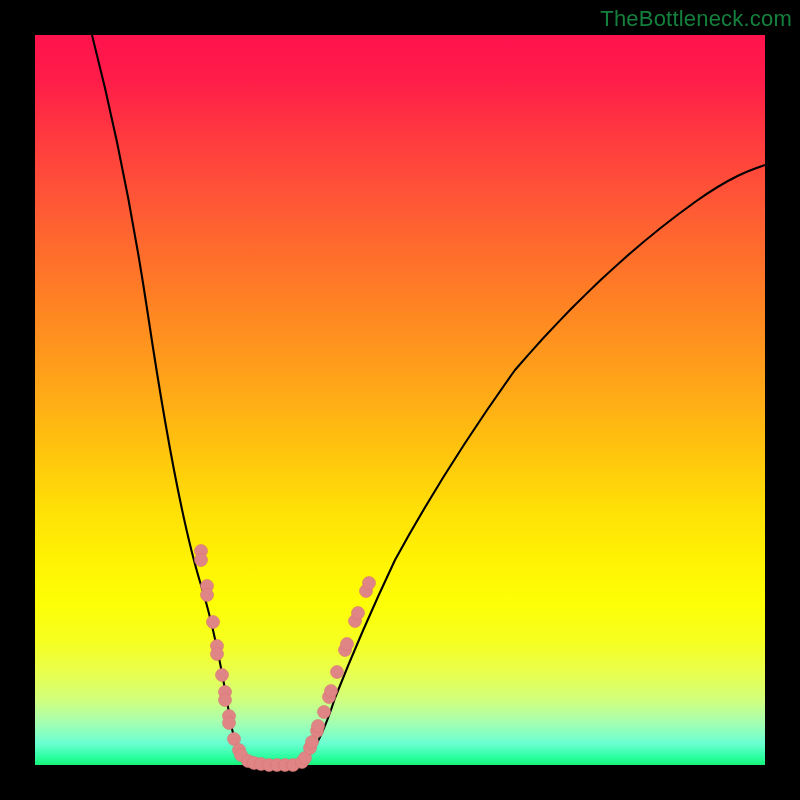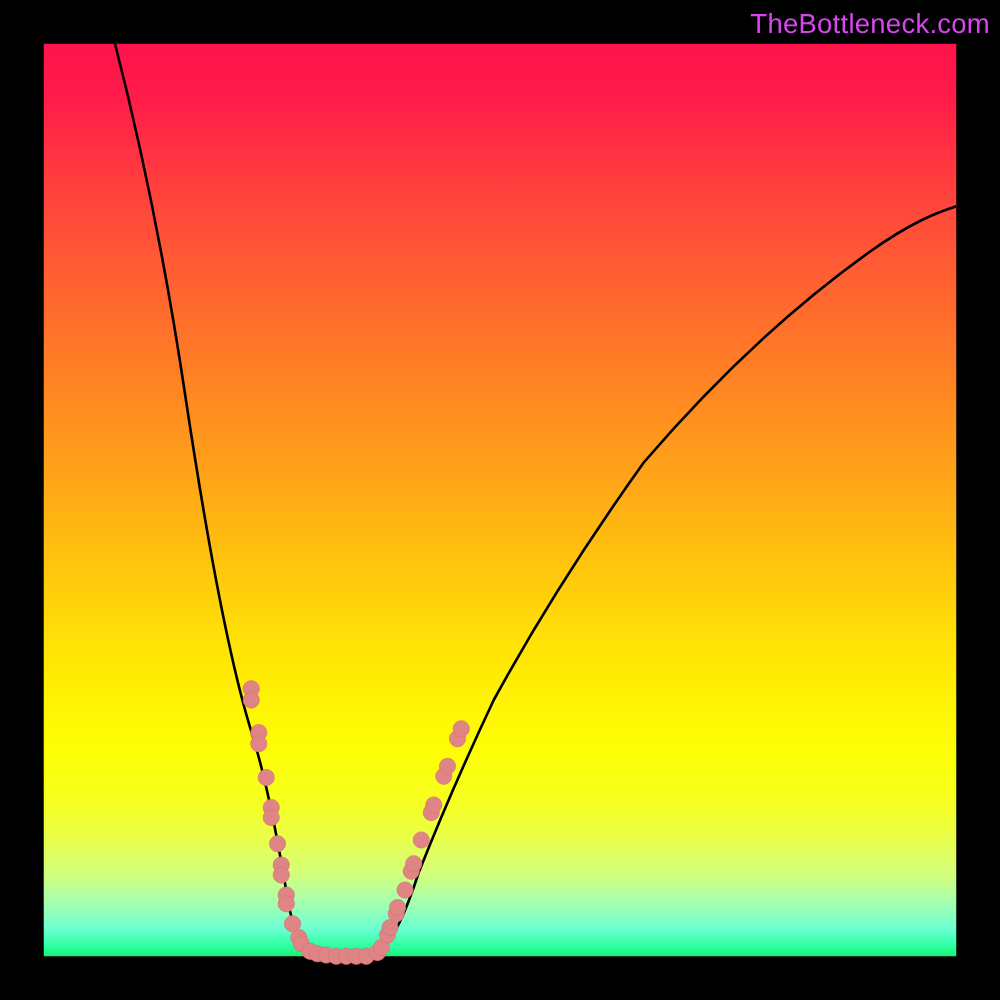--- a/index.html
+++ b/index.html
@@ -41,21 +41,21 @@
       #d2ff7c 91%,
       #a8ffae 94%,
       #6cffd2 97%,
       #29ff9e 99%,
       #16f178 100%);
   }
   .watermark {
     position: absolute;
     top: 6px;
     right: 8px;
-    color: #d946ef;
+    color: #15803d;
     font-size: 22px;
     font-weight: 500;
     letter-spacing: 0.2px;
   }
   svg.overlay {
     position: absolute;
     left: 35px;
     top: 35px;
     width: 730px;
     height: 730px;

